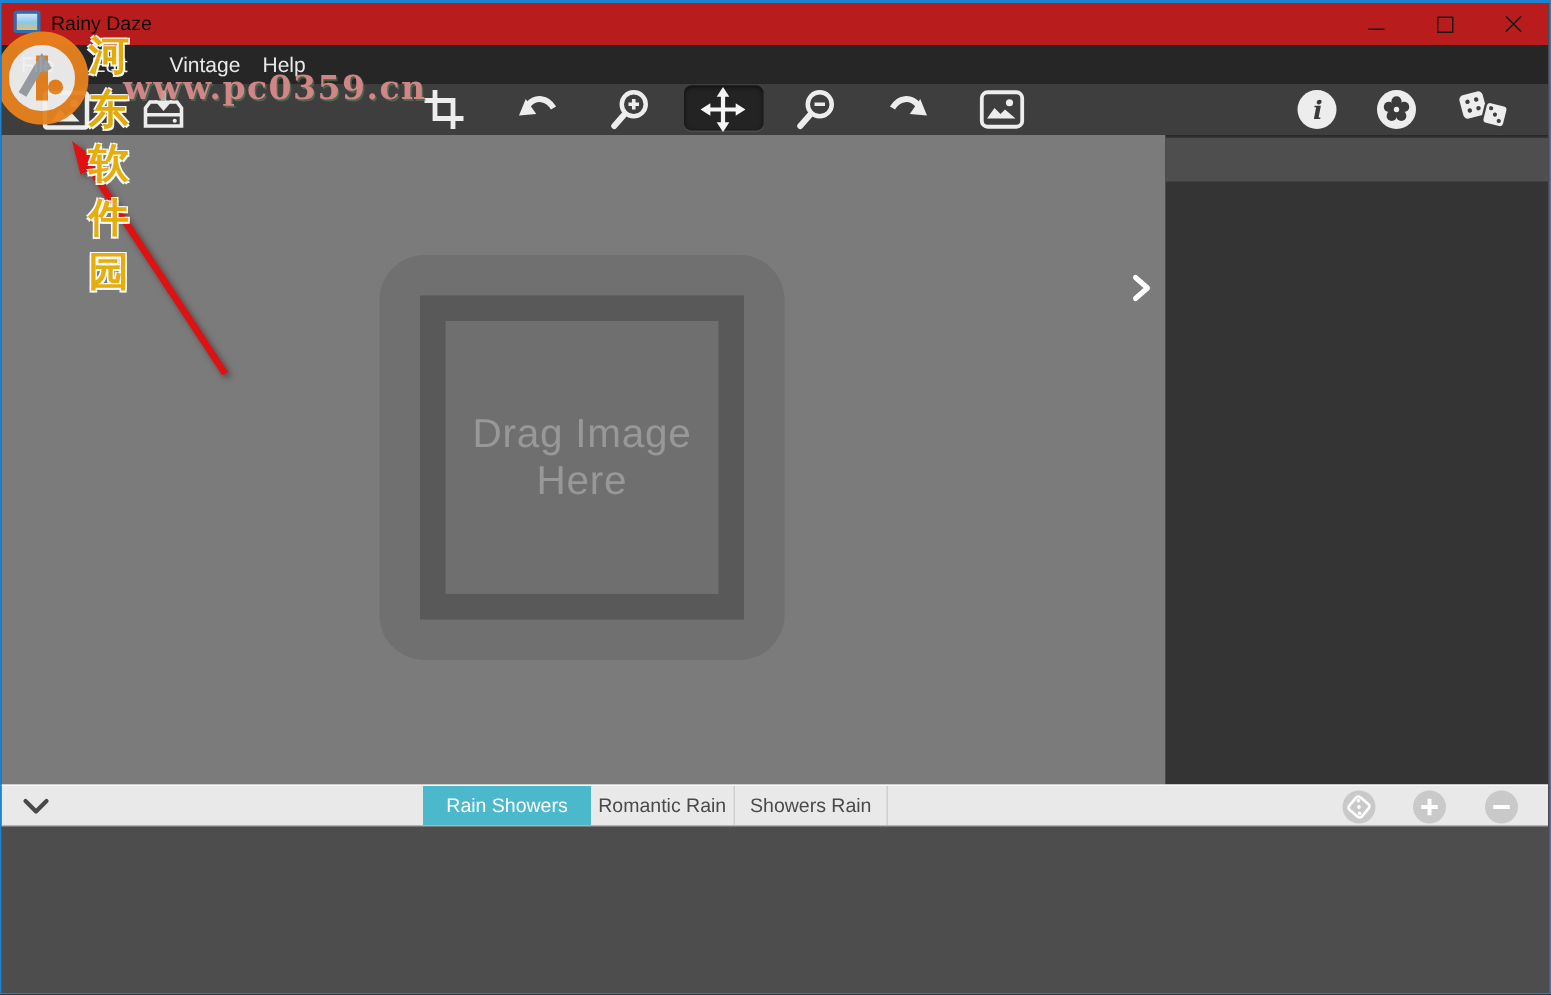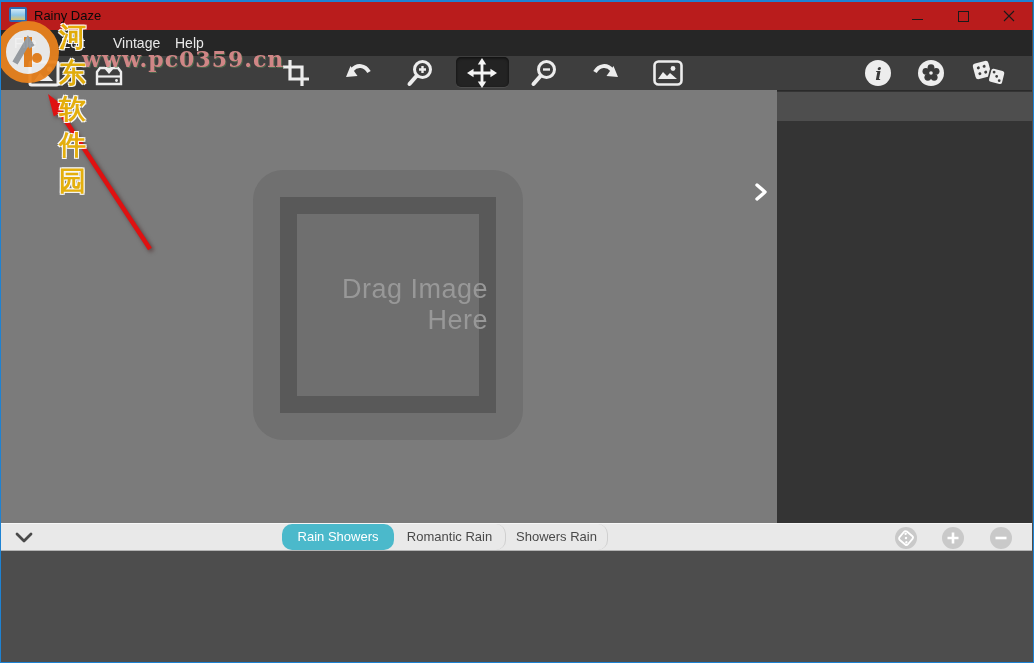--- a/index.html
+++ b/index.html
@@ -22,32 +22,32 @@
   .menu-item{position:absolute;top:0;height:26px;line-height:26px;font-size:14px;color:#e9e9e9;text-align:center;}
   
   .toolbar{position:absolute;left:0;top:54px;width:1031px;height:34px;background:#3e3e3e;}
   .tool{position:absolute;top:0;height:34px;display:flex;align-items:center;justify-content:center;width:44px;margin-left:-22px;}
   .tool-active-bg{position:absolute;left:455px;top:1px;width:53px;height:30px;background:#232323;border-radius:5px;
                   box-shadow:inset 0 1px 3px rgba(0,0,0,.65), 0 1px 0 rgba(255,255,255,.08);}
   
   .canvas{position:absolute;left:0;top:88px;width:776px;height:433px;background:#7b7b7b;}
   .dropzone{position:absolute;left:252px;top:80px;width:270px;height:270px;background:#707070;border-radius:30px;}
   .dropframe{position:absolute;left:27px;top:27px;width:216px;height:216px;border:17px solid #595959;box-sizing:border-box;background:#6f6f6f;}
-  .droptext{position:absolute;left:50%;top:50%;transform:translate(-50%,-50%);width:200px;text-align:right;
+  .droptext{position:absolute;left:50%;top:50%;transform:translate(-50%,-50%);width:200px;text-align:center;
             font-size:27px;line-height:31px;font-weight:300;letter-spacing:.5px;color:#989898;}
   .panel-toggle{position:absolute;left:748px;top:90px;width:24px;height:24px;display:flex;align-items:center;justify-content:center;}
   
   .right-panel{position:absolute;left:776px;top:88px;width:255px;height:433px;background:#343434;border-top:1px solid #2a2a2a;box-sizing:border-box;}
   .right-panel-header{position:absolute;left:0;top:1px;width:100%;height:29px;background:#4e4e4e;}
   
   .effects-bar{position:absolute;left:0;top:521px;width:1031px;height:28px;background:#e9e9e9;
                border-top:1px solid #f6f6f6;border-bottom:1px solid #b3b3b3;box-sizing:border-box;}
   .collapse-btn{position:absolute;left:12px;top:4px;width:22px;height:20px;display:flex;align-items:center;justify-content:center;}
   .tabs{position:absolute;left:281px;top:0;height:26px;display:flex;}
-  .tab{height:26px;line-height:26px;text-align:center;font-size:13px;color:#4a4a4a;background:#e9e9e9;border-right:1px solid #cfcfcf;box-sizing:border-box;border-radius:10px;}
+  .tab{height:26px;line-height:26px;text-align:center;font-size:13px;color:#4a4a4a;background:#e9e9e9;border-right:1px solid #cfcfcf;box-sizing:border-box;}
   .tab.active{background:#4bb9cb;color:#ffffff;border-right:none;}
   .bar-action{position:absolute;top:2px;width:24px;height:24px;}
   
   .bottom-panel{position:absolute;left:0;top:549px;width:1031px;height:111px;background:#4d4d4d;}
   
   .annotation{position:absolute;left:0;top:0;pointer-events:none;z-index:40;}
   .watermark{position:absolute;left:0;top:0;pointer-events:none;z-index:50;opacity:.95;}
   .wm-name{position:absolute;left:58px;top:17px;font-size:27px;font-weight:bold;letter-spacing:2px;color:#eab308;
            font-family:"DejaVu Sans",sans-serif;
            text-shadow:-1px -1px 0 #fff,1px -1px 0 #fff,-1px 1px 0 #fff,1px 1px 0 #fff;}
@@ -218,21 +218,21 @@
   </div>
 
   <div class="effects-bar">
     <div class="collapse-btn">
       <svg width="18" height="14" viewBox="0 0 18 14">
         <path d="M2 3 L9 10 L16 3" fill="none" stroke="#4a4a4a" stroke-width="2.8" stroke-linecap="round" stroke-linejoin="round"></path>
       </svg>
     </div>
     <div class="tabs">
       <div class="tab active" style="width:112px">Rain Showers</div>
-      <div class="tab" style="width:112px">Romantic Rain</div>
+      <div class="tab" style="width:96px">Romantic Rain</div>
       <div class="tab" style="width:102px">Showers Rain</div>
     </div>
 
     <div class="bar-action" style="left:893px">
       <svg width="24" height="24" viewBox="0 0 24 24">
         <circle cx="12" cy="12" r="11" fill="#c9c9c9"></circle>
         <g transform="rotate(40 12 12)">
           <rect x="6.5" y="6.5" width="11" height="11" rx="2" fill="none" stroke="#ffffff" stroke-width="1.8"></rect>
           <circle cx="9" cy="9" r="1.2" fill="#ffffff"></circle>
             <circle cx="12" cy="12" r="1.2" fill="#ffffff"></circle>

